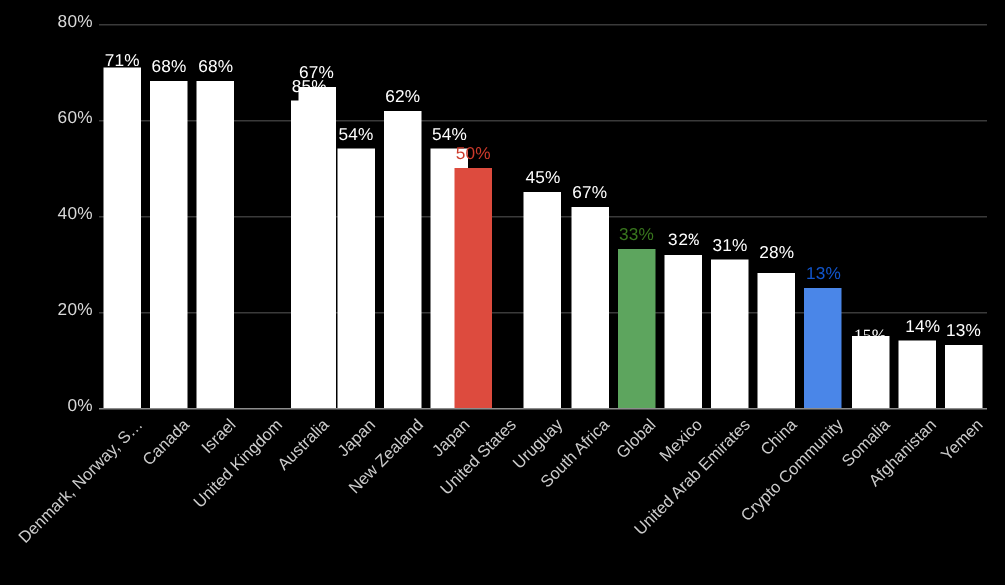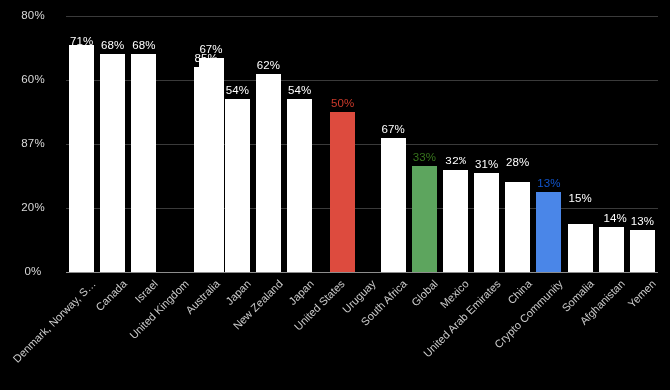--- a/index.html
+++ b/index.html
@@ -33,21 +33,21 @@
   .gridline.axis-base {
     background: #8d8d8d;
     height: 1px;
   }
 
   
   .ytick {
     position: absolute;
     right: 0;
     width: 58px;
-    text-align: center;
+    text-align: right;
     color: #d9d9d9;
     font-size: 11.5px;
     line-height: 11.5px;
     letter-spacing: 0.2px;
   }
   .ytick-wrap {
     position: absolute;
     left: 0;
     width: 62px;
     height: 12px;
@@ -125,21 +125,21 @@
     </div>
 
   <div id="yaxis">
       <div class="ytick-wrap" style="top: 266px;">
         <div class="ytick">0%</div>
       </div>
       <div class="ytick-wrap" style="top: 202px;">
         <div class="ytick">20%</div>
       </div>
       <div class="ytick-wrap" style="top: 138px;">
-        <div class="ytick">87%</div>
+        <div class="ytick">40%</div>
       </div>
       <div class="ytick-wrap" style="top: 74px;">
         <div class="ytick">60%</div>
       </div>
       <div class="ytick-wrap" style="top: 10px;">
         <div class="ytick">80%</div>
       </div>
     </div>
 
   <div id="plot">
@@ -168,51 +168,55 @@
         <div class="bar-value" style="width: 31.1579px; bottom: 175.8px; color: rgb(255, 255, 255);">54%</div>
       </div>
       <div class="bar-slot" style="left: 186.947px; width: 31.1579px;">
         <div class="bar" style="height: 198.4px; background: rgb(255, 255, 255); left: 3.07895px;"></div>
         <div class="bar-value" style="width: 31.1579px; bottom: 201.4px; color: rgb(255, 255, 255);">62%</div>
       </div>
       <div class="bar-slot" style="left: 218.105px; width: 31.1579px;">
         <div class="bar" style="height: 172.8px; background: rgb(255, 255, 255); left: 3.07895px;"></div>
         <div class="bar-value" style="width: 31.1579px; bottom: 175.8px; color: rgb(255, 255, 255);">54%</div>
       </div>
-      <div class="bar-slot" style="left: 261px; width: 31.1579px;">
+      <div class="bar-slot" style="left: 234px; width: 31.1579px;">
         <div class="bar" style="height: 160px; background: rgb(221, 75, 62); left: 3.07895px;"></div>
         <div class="bar-value" style="width: 31.1579px; bottom: 163px; color: rgb(204, 58, 43);">50%</div>
+      </div>
+      <div class="bar-slot" style="left: 280.421px; width: 31.1579px;">
+        <div class="bar" style="height: 144px; background: rgb(255, 255, 255); left: 3.07895px;"></div>
+        <div class="bar-value" style="width: 31.1579px; bottom: 147px; color: rgb(255, 255, 255);">45%</div>
       </div>
       <div class="bar-slot" style="left: 311.579px; width: 31.1579px;">
         <div class="bar" style="height: 134.4px; background: rgb(255, 255, 255); left: 3.07895px;"></div>
         <div class="bar-value" style="width: 31.1579px; bottom: 137.4px; color: rgb(255, 255, 255);">67%</div>
       </div>
       <div class="bar-slot" style="left: 342.737px; width: 31.1579px; margin-top: 40px;">
         <div class="bar" style="height: 105.6px; background: rgb(93, 165, 94); left: 3.07895px;"></div>
         <div class="bar-value" style="width: 31.1579px; bottom: 108.6px; color: rgb(56, 118, 29);">33%</div>
       </div>
       <div class="bar-slot" style="left: 373.895px; width: 31.1579px; font-family: Liberation Mono, monospace;">
         <div class="bar" style="height: 102.4px; background: rgb(255, 255, 255); left: 3.07895px;"></div>
         <div class="bar-value" style="width: 31.1579px; bottom: 105.4px; color: rgb(255, 255, 255);">32%</div>
       </div>
       <div class="bar-slot" style="left: 405.053px; width: 31.1579px;">
         <div class="bar" style="height: 99.2px; background: rgb(255, 255, 255); left: 3.07895px;"></div>
         <div class="bar-value" style="width: 31.1579px; bottom: 102.2px; color: rgb(255, 255, 255);">31%</div>
       </div>
       <div class="bar-slot" style="left: 436.211px; width: 31.1579px;">
         <div class="bar" style="height: 89.6px; background: rgb(255, 255, 255); left: 3.07895px;"></div>
-        <div class="bar-value" style="width: 31.1579px; bottom: 104px; color: rgb(255, 255, 255);">28%</div>
+        <div class="bar-value" style="width: 31.1579px; bottom: 97px; color: rgb(255, 255, 255);">28%</div>
       </div>
       <div class="bar-slot" style="left: 467.368px; width: 31.1579px;">
         <div class="bar" style="height: 80px; background: rgb(74, 134, 232); left: 3.07895px;"></div>
         <div class="bar-value" style="width: 31.1579px; bottom: 83px; color: rgb(17, 85, 204);">13%</div>
       </div>
       <div class="bar-slot" style="left: 498.526px; width: 31.1579px;">
         <div class="bar" style="height: 48px; background: rgb(255, 255, 255); left: 3.07895px;"></div>
-        <div class="bar-value" style="width: 31.1579px; bottom: 68px; color: rgb(255, 255, 255);">15%</div>
+        <div class="bar-value" style="width: 31.1579px; bottom: 42px; color: rgb(255, 255, 255); font-family: Liberation Serif, serif;">15%</div>
       </div>
       <div class="bar-slot" style="left: 529.684px; width: 31.1579px;">
         <div class="bar" style="height: 44.8px; background: rgb(255, 255, 255); left: 3.07895px;"></div>
         <div class="bar-value" style="width: 31.1579px; bottom: 47.8px; color: rgb(255, 255, 255); text-align: right;">14%</div>
       </div>
       <div class="bar-slot" style="left: 560.842px; width: 31.1579px;">
         <div class="bar" style="height: 41.6px; background: rgb(255, 255, 255); left: 3.07895px;"></div>
         <div class="bar-value" style="width: 31.1579px; bottom: 44.6px; color: rgb(255, 255, 255);">13%</div>
       </div>
     </div>

